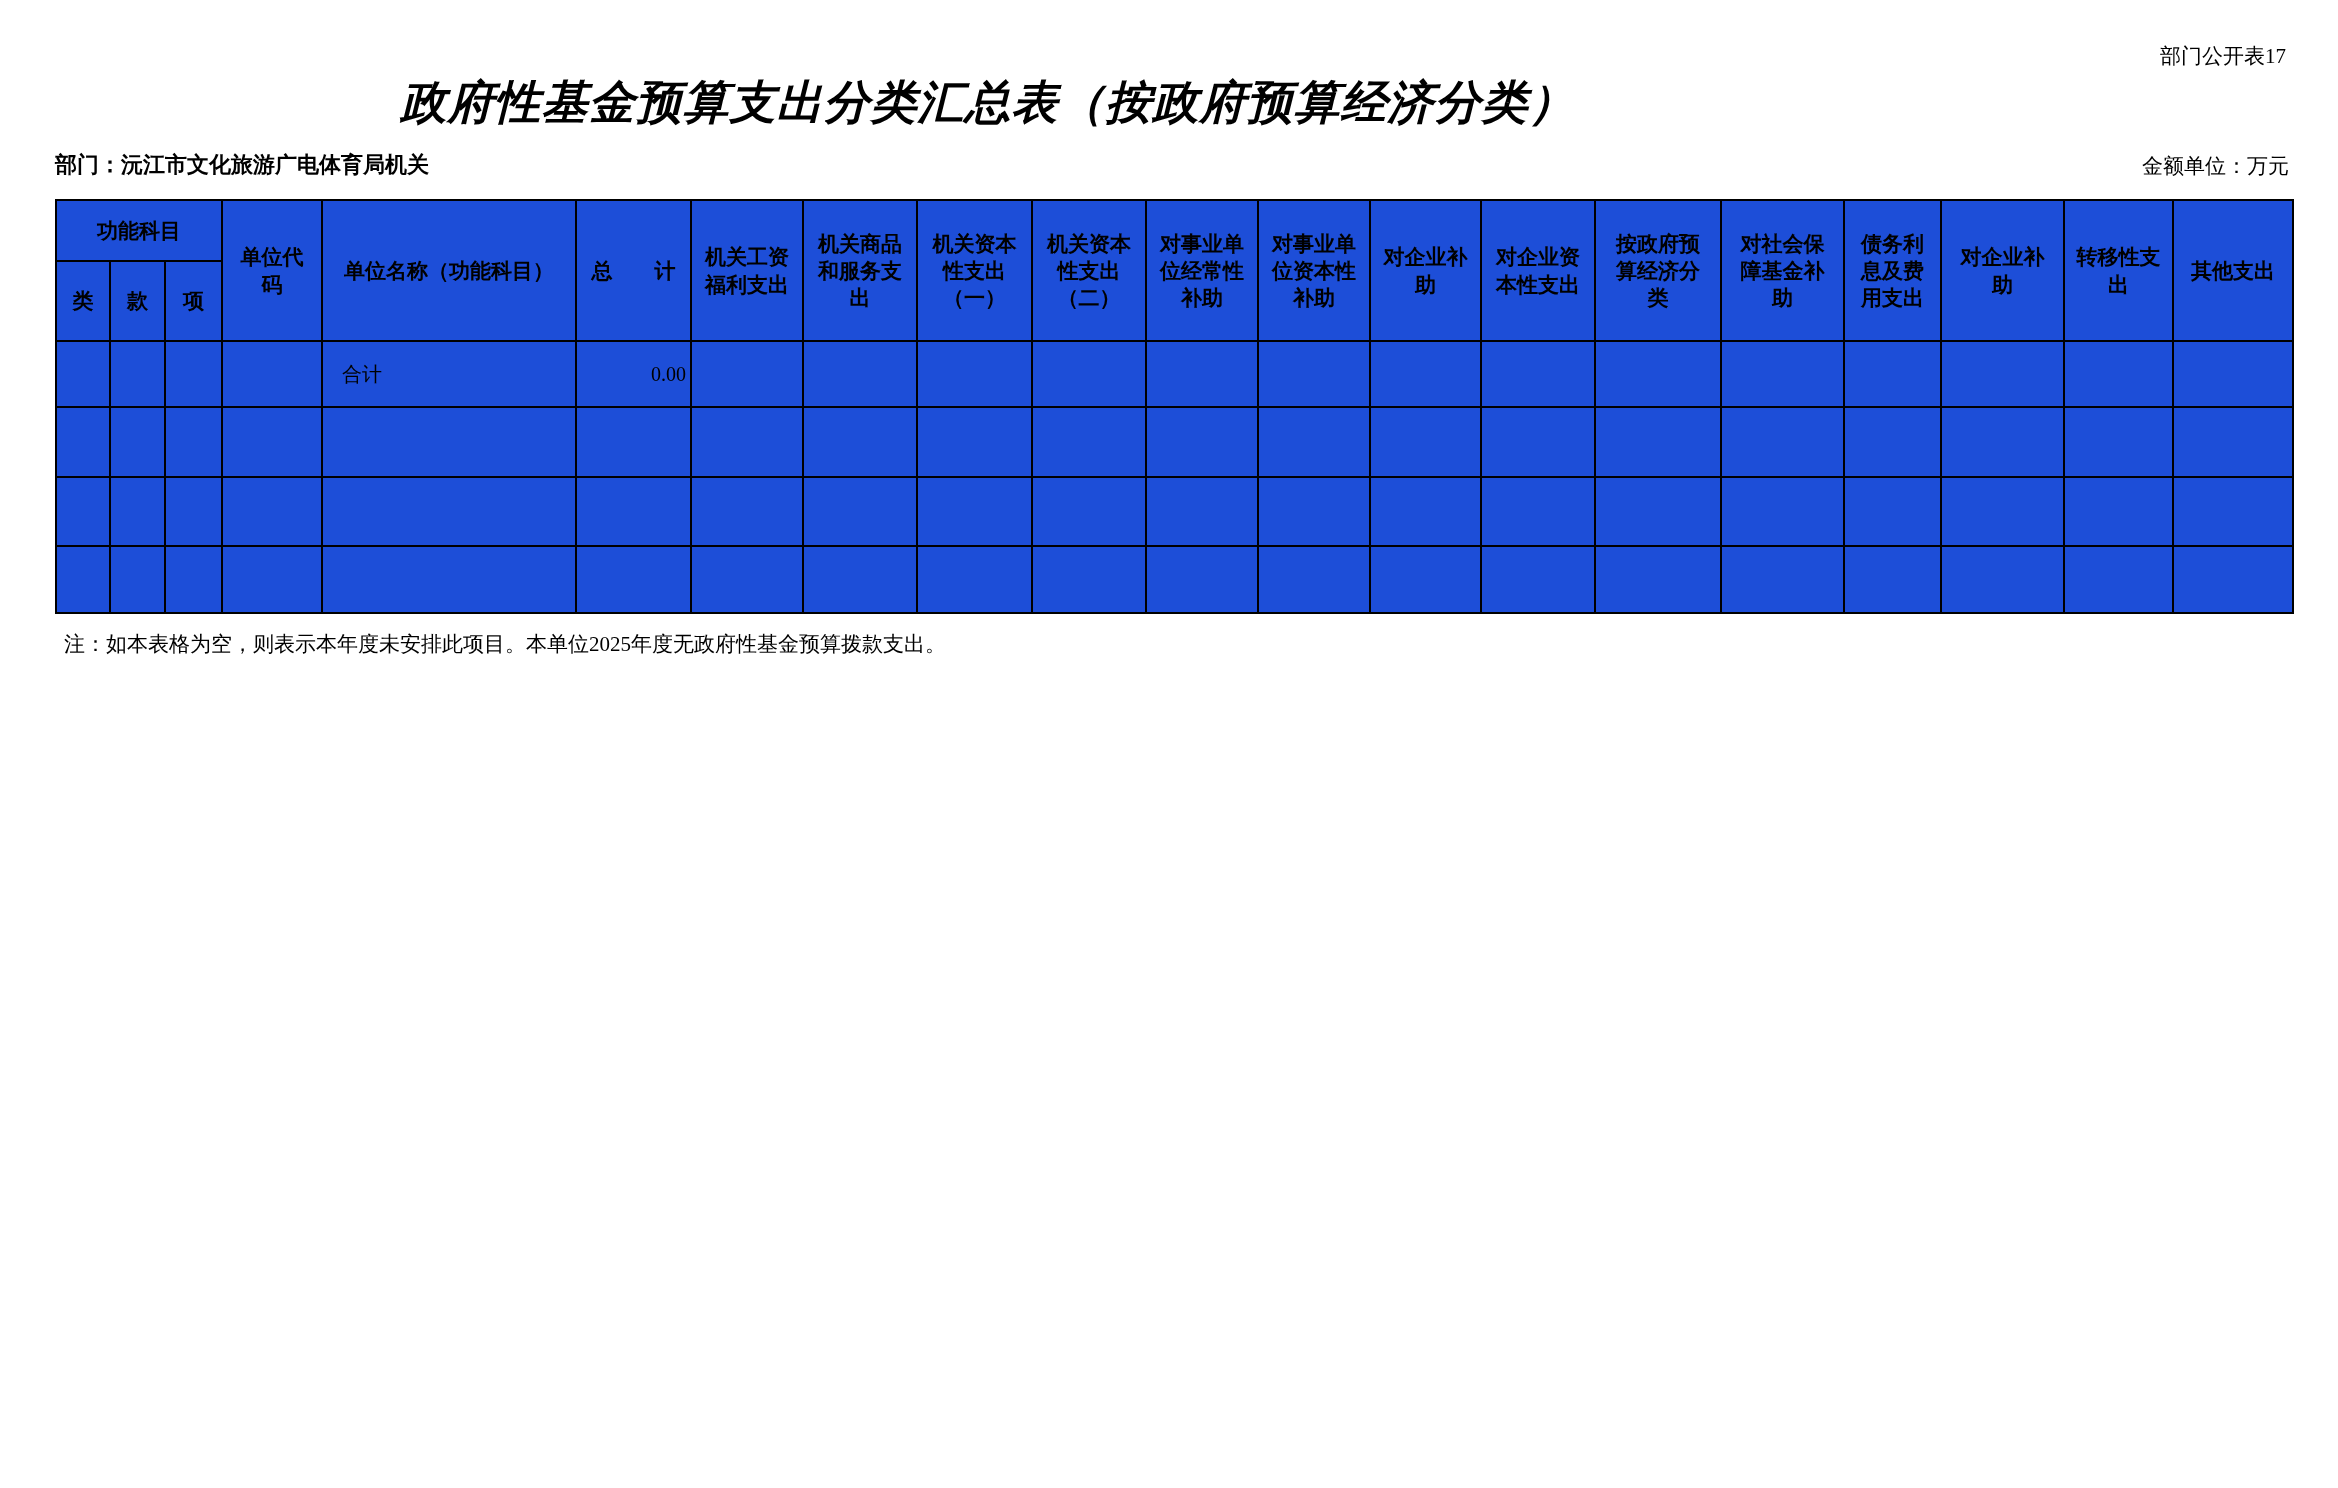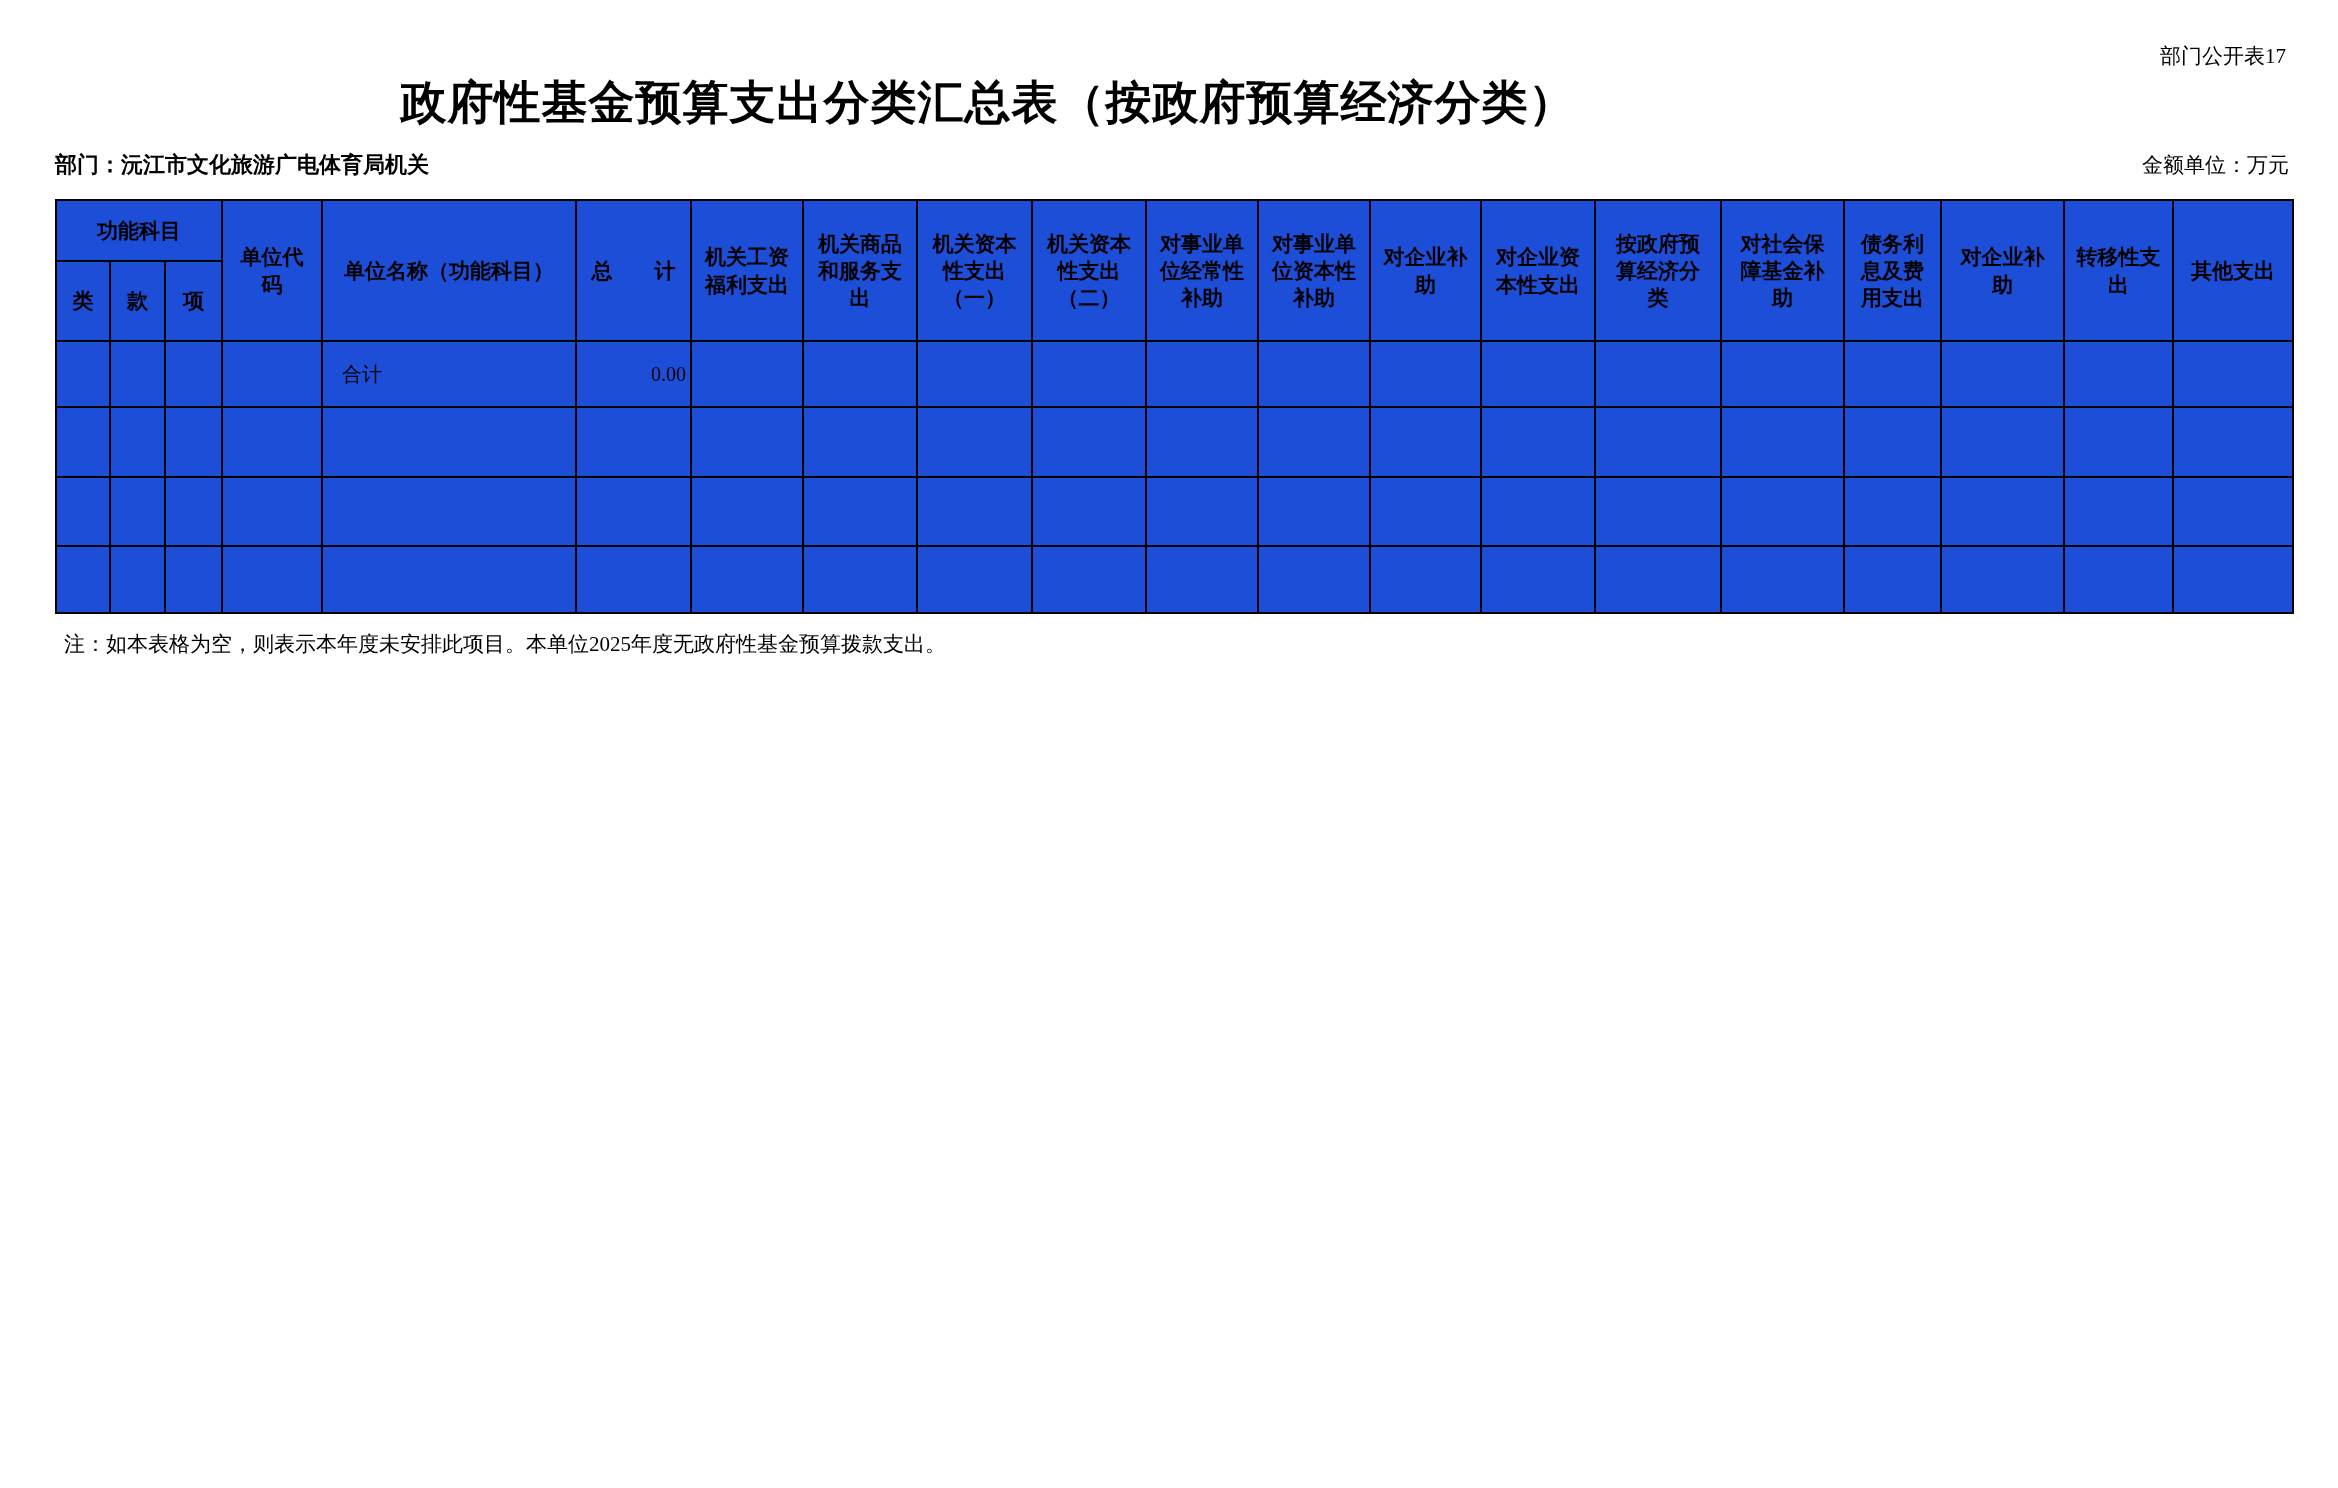--- a/index.html
+++ b/index.html
@@ -10,25 +10,25 @@
     font-family:"Liberation Serif", serif;
   }
   .doc-label{
     position:absolute;top:42px;right:52px;
     font-size:21px;white-space:nowrap;
   }
   .title{
     position:absolute;top:72px;left:0;width:1976px;
     text-align:center;font-size:46px;font-weight:bold;
     font-family:"Liberation Serif", serif;
-    white-space:nowrap;letter-spacing:1px;
+    white-space:nowrap;letter-spacing:1px;font-style:italic;
   }
   .meta-row{
     position:absolute;top:150px;left:55px;width:2234px;
-    display:flex;justify-content:space-between;align-items:center;
+    display:flex;justify-content:space-between;align-items:flex-end;
   }
   .dept{
     font-family:"Liberation Sans", sans-serif;
     font-weight:bold;font-size:22px;white-space:nowrap;
   }
   .unit{font-size:21px;white-space:nowrap;}
   table.budget-table{
     position:absolute;top:199px;left:55px;
     border-collapse:collapse;table-layout:fixed;
     width:2239px;background:#1d4ed8;

